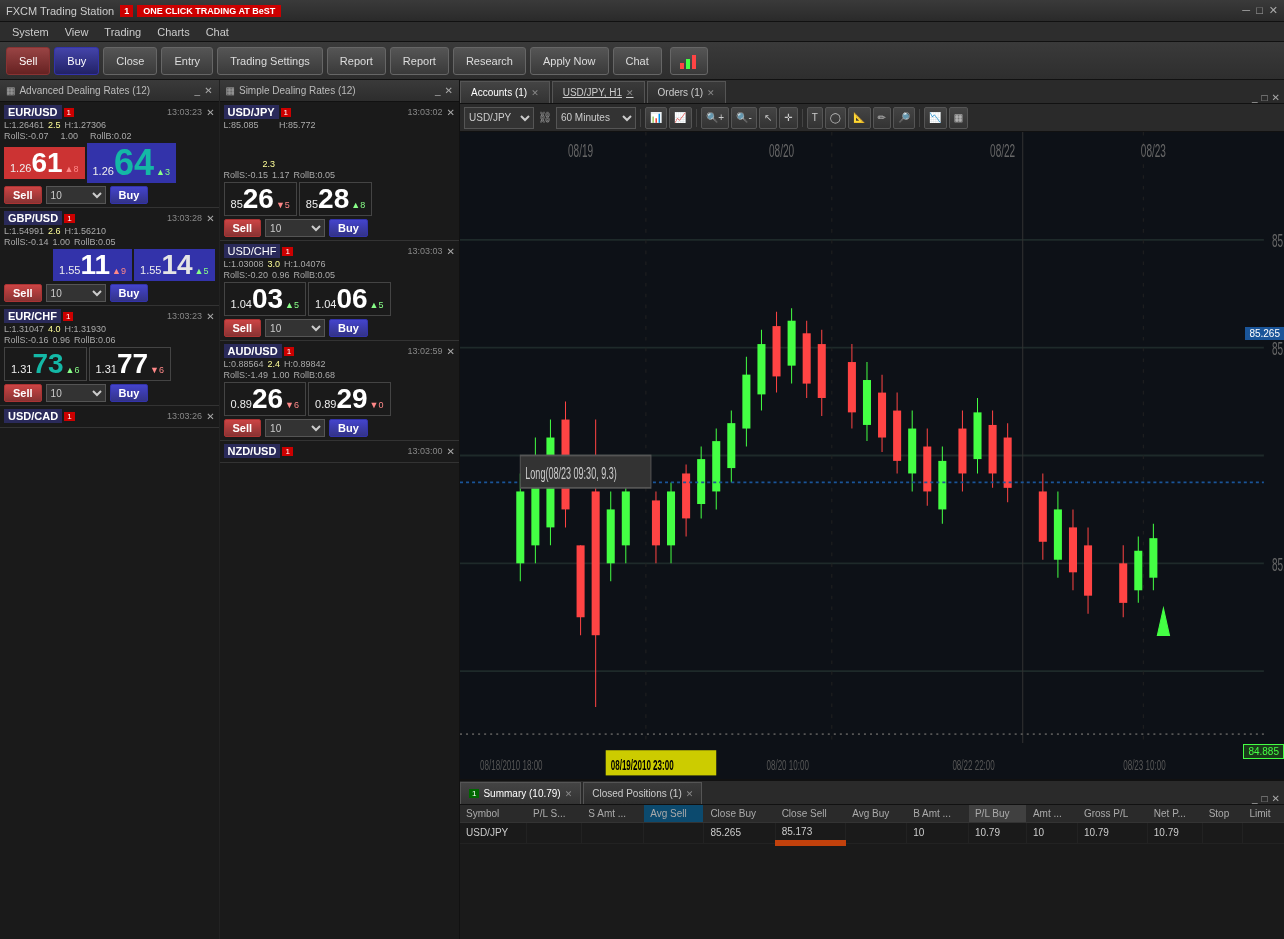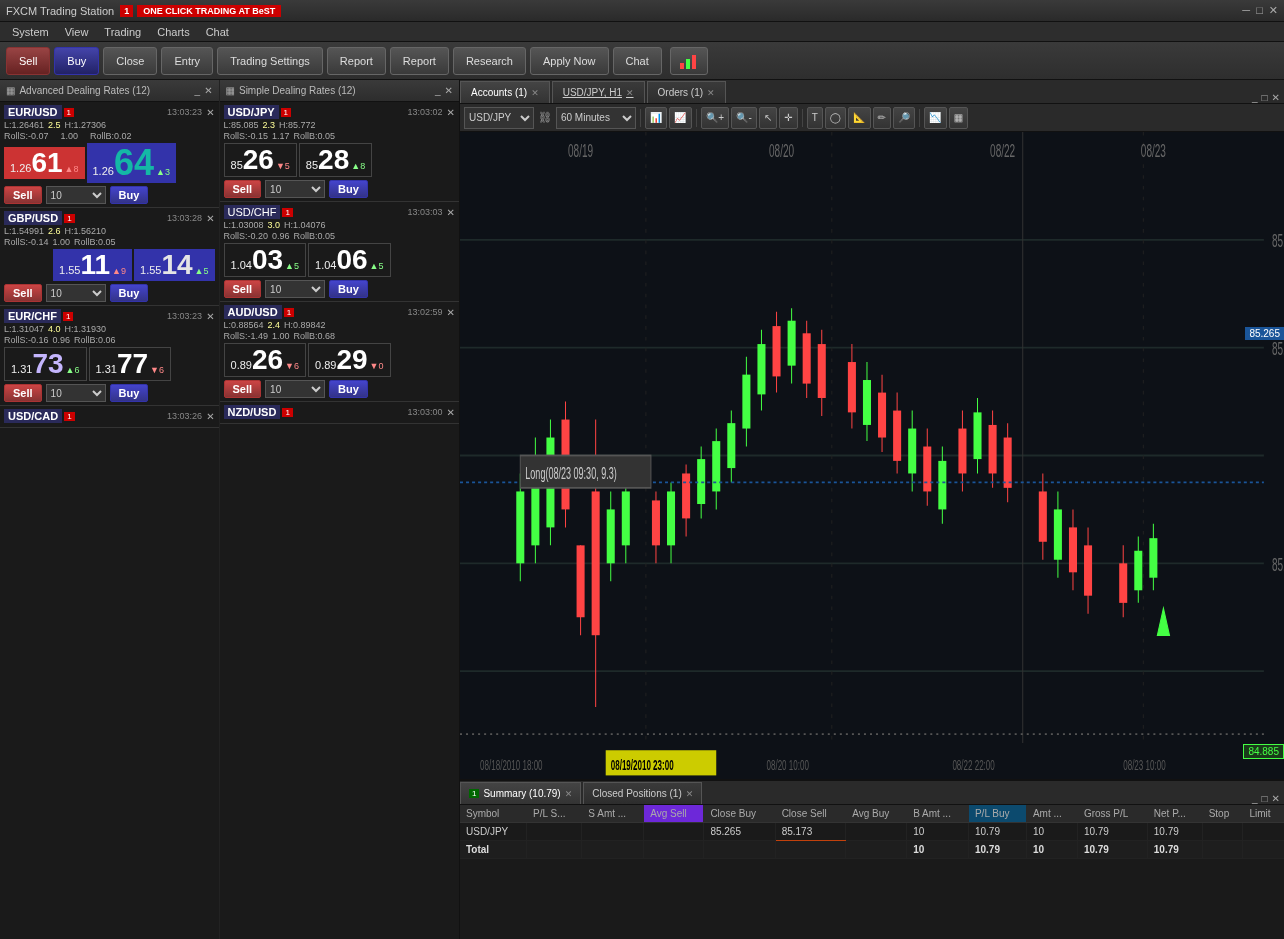--- a/index.html
+++ b/index.html
@@ -177,21 +177,21 @@
               <span>H:1.31930</span>
             </div>
             <div style="display:flex;gap:4px;font-size:9px;color:#aaa;margin-bottom:2px;">
               <span>RollS:-0.16</span>
               <span>0.96</span>
               <span>RollB:0.06</span>
             </div>
             <div style="display:flex;align-items:center;gap:2px;margin-bottom:3px;">
               <div style="padding:2px 6px;display:flex;align-items:baseline;background:#1a1a1a;border:1px solid #444;">
                 <span style="font-size:11px;color:#eee;">1.31</span>
-                <span style="font-size:28px;font-weight:bold;color:#c4b5fd;line-height:1;">73</span>
+                <span style="font-size:28px;font-weight:bold;color:#14b8a6;line-height:1;">73</span>
                 <div style="display:flex;flex-direction:column;margin-left:2px;">
                   <span style="font-size:9px;color:#8f8;">▲6</span>
                 </div>
               </div>
               <div style="padding:2px 6px;display:flex;align-items:baseline;background:#1a1a1a;border:1px solid #444;">
                 <span style="font-size:11px;color:#eee;">1.31</span>
                 <span style="font-size:28px;font-weight:bold;color:#fff;line-height:1;">77</span>
                 <div style="display:flex;flex-direction:column;margin-left:2px;">
                   <span style="font-size:9px;color:#f88;">▼6</span>
                 </div>
@@ -229,21 +229,21 @@
 
           <div style="border-bottom:1px solid #333;padding:3px 4px;">
             <div style="display:flex;align-items:center;margin-bottom:1px;">
               <span style="color:#fff;font-weight:bold;font-size:11px;background:#2a2a5a;padding:1px 4px;">USD/JPY</span>
               <span style="background:#cc0000;color:white;font-size:8px;padding:0 3px;margin-left:2px;">1</span>
               <span style="color:#888;font-size:9px;margin-left:auto;">13:03:02</span>
               <span style="color:#aaa;font-size:10px;cursor:pointer;margin-left:4px;">✕</span>
             </div>
             <div style="display:flex;gap:4px;font-size:9px;color:#aaa;margin-bottom:1px;">
               <span>L:85.085</span>
-              <span style="color:#ff9;">2.3</span>
+              <span style="color:#ff9;margin-top:39px;">2.3</span>
               <span>H:85.772</span>
             </div>
             <div style="display:flex;gap:4px;font-size:9px;color:#aaa;margin-bottom:2px;">
               <span>RollS:-0.15</span>
               <span>1.17</span>
               <span>RollB:0.05</span>
             </div>
             <div style="display:flex;align-items:center;gap:2px;margin-bottom:3px;">
               <div style="padding:2px 6px;display:flex;align-items:baseline;background:#1a1a1a;border:1px solid #444;">
                 <span style="font-size:11px;color:#eee;">85</span>
@@ -555,64 +555,48 @@
         </div>
       </div>
 
       <div style="overflow-x:auto;overflow-y:auto;flex:1;background:#1a1a1a;">
         <table style="width:100%;border-collapse:collapse;min-width:600px;">
           <thead>
             <tr>
               <th style="background:#2a2a2a;color:#aaa;font-size:10px;font-weight:normal;text-align:left;padding:3px 6px;border-bottom:1px solid #333;border-right:1px solid #2a2a2a;white-space:nowrap;">Symbol</th>
               <th style="background:#2a2a2a;color:#aaa;font-size:10px;font-weight:normal;text-align:left;padding:3px 6px;border-bottom:1px solid #333;border-right:1px solid #2a2a2a;white-space:nowrap;">P/L S...</th>
               <th style="background:#2a2a2a;color:#aaa;font-size:10px;font-weight:normal;text-align:left;padding:3px 6px;border-bottom:1px solid #333;border-right:1px solid #2a2a2a;white-space:nowrap;">S Amt ...</th>
-              <th style="background:#6d28d9;color:#aaa;font-size:10px;font-weight:normal;text-align:left;padding:3px 6px;border-bottom:1px solid #333;border-right:1px solid #2a2a2a;white-space:nowrap;">Avg Sell</th>
+              <th style="background:#0c4a6e;color:#aaa;font-size:10px;font-weight:normal;text-align:left;padding:3px 6px;border-bottom:1px solid #333;border-right:1px solid #2a2a2a;white-space:nowrap;">Avg Sell</th>
               <th style="background:#2a2a2a;color:#aaa;font-size:10px;font-weight:normal;text-align:left;padding:3px 6px;border-bottom:1px solid #333;border-right:1px solid #2a2a2a;white-space:nowrap;">Close Buy</th>
               <th style="background:#2a2a2a;color:#aaa;font-size:10px;font-weight:normal;text-align:left;padding:3px 6px;border-bottom:1px solid #333;border-right:1px solid #2a2a2a;white-space:nowrap;">Close Sell</th>
               <th style="background:#2a2a2a;color:#aaa;font-size:10px;font-weight:normal;text-align:left;padding:3px 6px;border-bottom:1px solid #333;border-right:1px solid #2a2a2a;white-space:nowrap;">Avg Buy</th>
               <th style="background:#2a2a2a;color:#aaa;font-size:10px;font-weight:normal;text-align:left;padding:3px 6px;border-bottom:1px solid #333;border-right:1px solid #2a2a2a;white-space:nowrap;">B Amt ...</th>
-              <th style="background:#0c4a6e;color:#aaa;font-size:10px;font-weight:normal;text-align:left;padding:3px 6px;border-bottom:1px solid #333;border-right:1px solid #2a2a2a;white-space:nowrap;">P/L Buy</th>
+              <th style="background:#404040;color:#aaa;font-size:10px;font-weight:normal;text-align:left;padding:3px 6px;border-bottom:1px solid #333;border-right:1px solid #2a2a2a;white-space:nowrap;">P/L Buy</th>
               <th style="background:#2a2a2a;color:#aaa;font-size:10px;font-weight:normal;text-align:left;padding:3px 6px;border-bottom:1px solid #333;border-right:1px solid #2a2a2a;white-space:nowrap;">Amt ...</th>
               <th style="background:#2a2a2a;color:#aaa;font-size:10px;font-weight:normal;text-align:left;padding:3px 6px;border-bottom:1px solid #333;border-right:1px solid #2a2a2a;white-space:nowrap;">Gross P/L</th>
               <th style="background:#2a2a2a;color:#aaa;font-size:10px;font-weight:normal;text-align:left;padding:3px 6px;border-bottom:1px solid #333;border-right:1px solid #2a2a2a;white-space:nowrap;">Net P...</th>
               <th style="background:#2a2a2a;color:#aaa;font-size:10px;font-weight:normal;text-align:left;padding:3px 6px;border-bottom:1px solid #333;border-right:1px solid #2a2a2a;white-space:nowrap;">Stop</th>
               <th style="background:#2a2a2a;color:#aaa;font-size:10px;font-weight:normal;text-align:left;padding:3px 6px;border-bottom:1px solid #333;white-space:nowrap;">Limit</th>
             </tr>
           </thead>
           <tbody>
             <tr>
               <td style="color:#ccc;font-size:10px;padding:3px 6px;border-bottom:1px solid #222;border-right:1px solid #222;white-space:nowrap;">USD/JPY</td>
               <td style="color:#ccc;font-size:10px;padding:3px 6px;border-bottom:1px solid #222;border-right:1px solid #222;"></td>
               <td style="color:#ccc;font-size:10px;padding:3px 6px;border-bottom:1px solid #222;border-right:1px solid #222;"></td>
               <td style="color:#ccc;font-size:10px;padding:3px 6px;border-bottom:1px solid #222;border-right:1px solid #222;"></td>
               <td style="color:#ccc;font-size:10px;padding:3px 6px;border-bottom:1px solid #222;border-right:1px solid #222;">85.265</td>
-              <td style="color:#ccc;font-size:10px;padding:3px 6px;border-bottom:1px solid #c2410c;border-right:1px solid #222;">85.173</td>
+              <td style="color:#ccc;font-size:10px;padding:3px 6px;border-bottom:6px solid #c2410c;border-right:1px solid #222;">85.173</td>
               <td style="color:#ccc;font-size:10px;padding:3px 6px;border-bottom:1px solid #222;border-right:1px solid #222;"></td>
               <td style="color:#ccc;font-size:10px;padding:3px 6px;border-bottom:1px solid #222;border-right:1px solid #222;">10</td>
               <td style="color:#ccc;font-size:10px;padding:3px 6px;border-bottom:1px solid #222;border-right:1px solid #222;">10.79</td>
               <td style="color:#ccc;font-size:10px;padding:3px 6px;border-bottom:1px solid #222;border-right:1px solid #222;">10</td>
               <td style="color:#ccc;font-size:10px;padding:3px 6px;border-bottom:1px solid #222;border-right:1px solid #222;">10.79</td>
               <td style="color:#ccc;font-size:10px;padding:3px 6px;border-bottom:1px solid #222;border-right:1px solid #222;">10.79</td>
               <td style="color:#ccc;font-size:10px;padding:3px 6px;border-bottom:1px solid #222;border-right:1px solid #222;"></td>
               <td style="color:#ccc;font-size:10px;padding:3px 6px;border-bottom:1px solid #222;"></td>
             </tr>
-            <tr style="background:#1e1e1e;">
-              <td style="color:#ddd;font-size:10px;font-weight:bold;padding:3px 6px;border-bottom:1px solid #222;border-right:1px solid #222;">Total</td>
-              <td style="padding:3px 6px;border-bottom:1px solid #222;border-right:1px solid #222;"></td>
-              <td style="padding:3px 6px;border-bottom:1px solid #222;border-right:1px solid #222;"></td>
-              <td style="padding:3px 6px;border-bottom:1px solid #222;border-right:1px solid #222;"></td>
-              <td style="padding:3px 6px;border-bottom:1px solid #222;border-right:1px solid #222;"></td>
-              <td style="padding:3px 6px;border-bottom:1px solid #222;border-right:1px solid #222;"></td>
-              <td style="padding:3px 6px;border-bottom:1px solid #222;border-right:1px solid #222;"></td>
-              <td style="color:#ddd;font-size:10px;font-weight:bold;padding:3px 6px;border-bottom:1px solid #222;border-right:1px solid #222;">10</td>
-              <td style="color:#ddd;font-size:10px;font-weight:bold;padding:3px 6px;border-bottom:1px solid #222;border-right:1px solid #222;">10.79</td>
-              <td style="color:#ddd;font-size:10px;font-weight:bold;padding:3px 6px;border-bottom:1px solid #222;border-right:1px solid #222;">10</td>
-              <td style="color:#ddd;font-size:10px;font-weight:bold;padding:3px 6px;border-bottom:1px solid #222;border-right:1px solid #222;">10.79</td>
-              <td style="color:#ddd;font-size:10px;font-weight:bold;padding:3px 6px;border-bottom:1px solid #222;border-right:1px solid #222;">10.79</td>
-              <td style="padding:3px 6px;border-bottom:1px solid #222;border-right:1px solid #222;"></td>
-              <td style="padding:3px 6px;border-bottom:1px solid #222;"></td>
-            </tr>
           </tbody>
         </table>
       </div>
     </div>
   </div>
 </div>
 
 </body></html>

